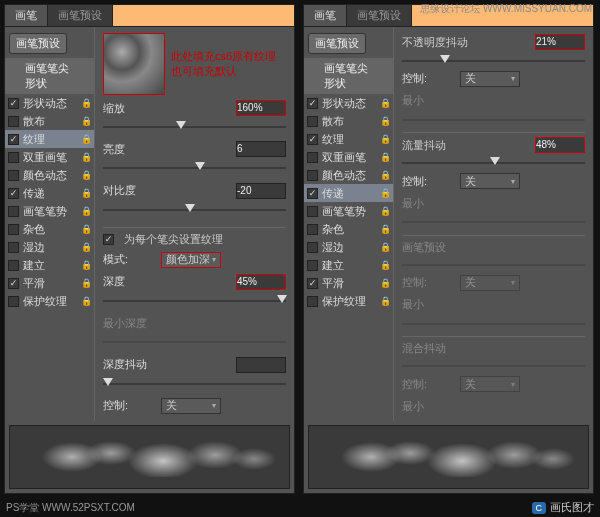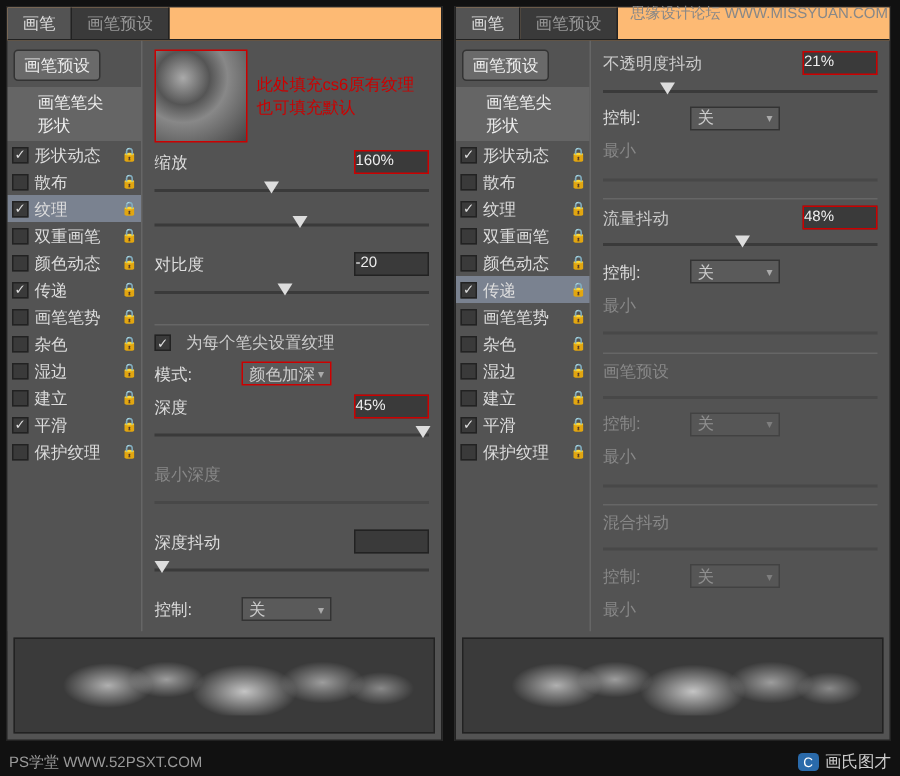--- a/index.html
+++ b/index.html
@@ -129,20 +129,25 @@
         </div>
       </div>
       <div class="row">
             <span class="lbl">缩放</span>
             <span style="flex:1"></span>
             <span class="valbox red">160%</span>
           </div>
       <div class="slider">
             <div class="thumb-tri" style="left:40%"></div>
           </div>
+      <div class="row">
+            <span class="lbl">亮度</span>
+            <span style="flex:1"></span>
+            <span class="valbox">6</span>
+          </div>
       <div class="slider">
             <div class="thumb-tri" style="left:50%"></div>
           </div>
       <div class="row">
             <span class="lbl">对比度</span>
             <span style="flex:1"></span>
             <span class="valbox">-20</span>
           </div>
       <div class="slider">
             <div class="thumb-tri" style="left:45%"></div>

